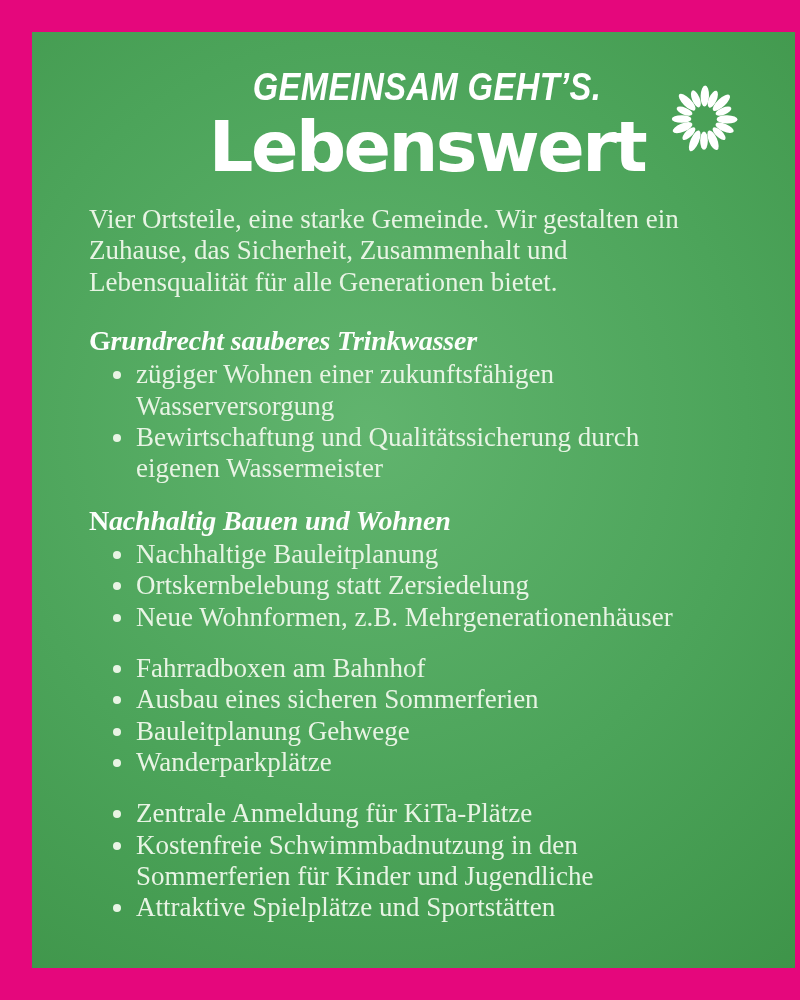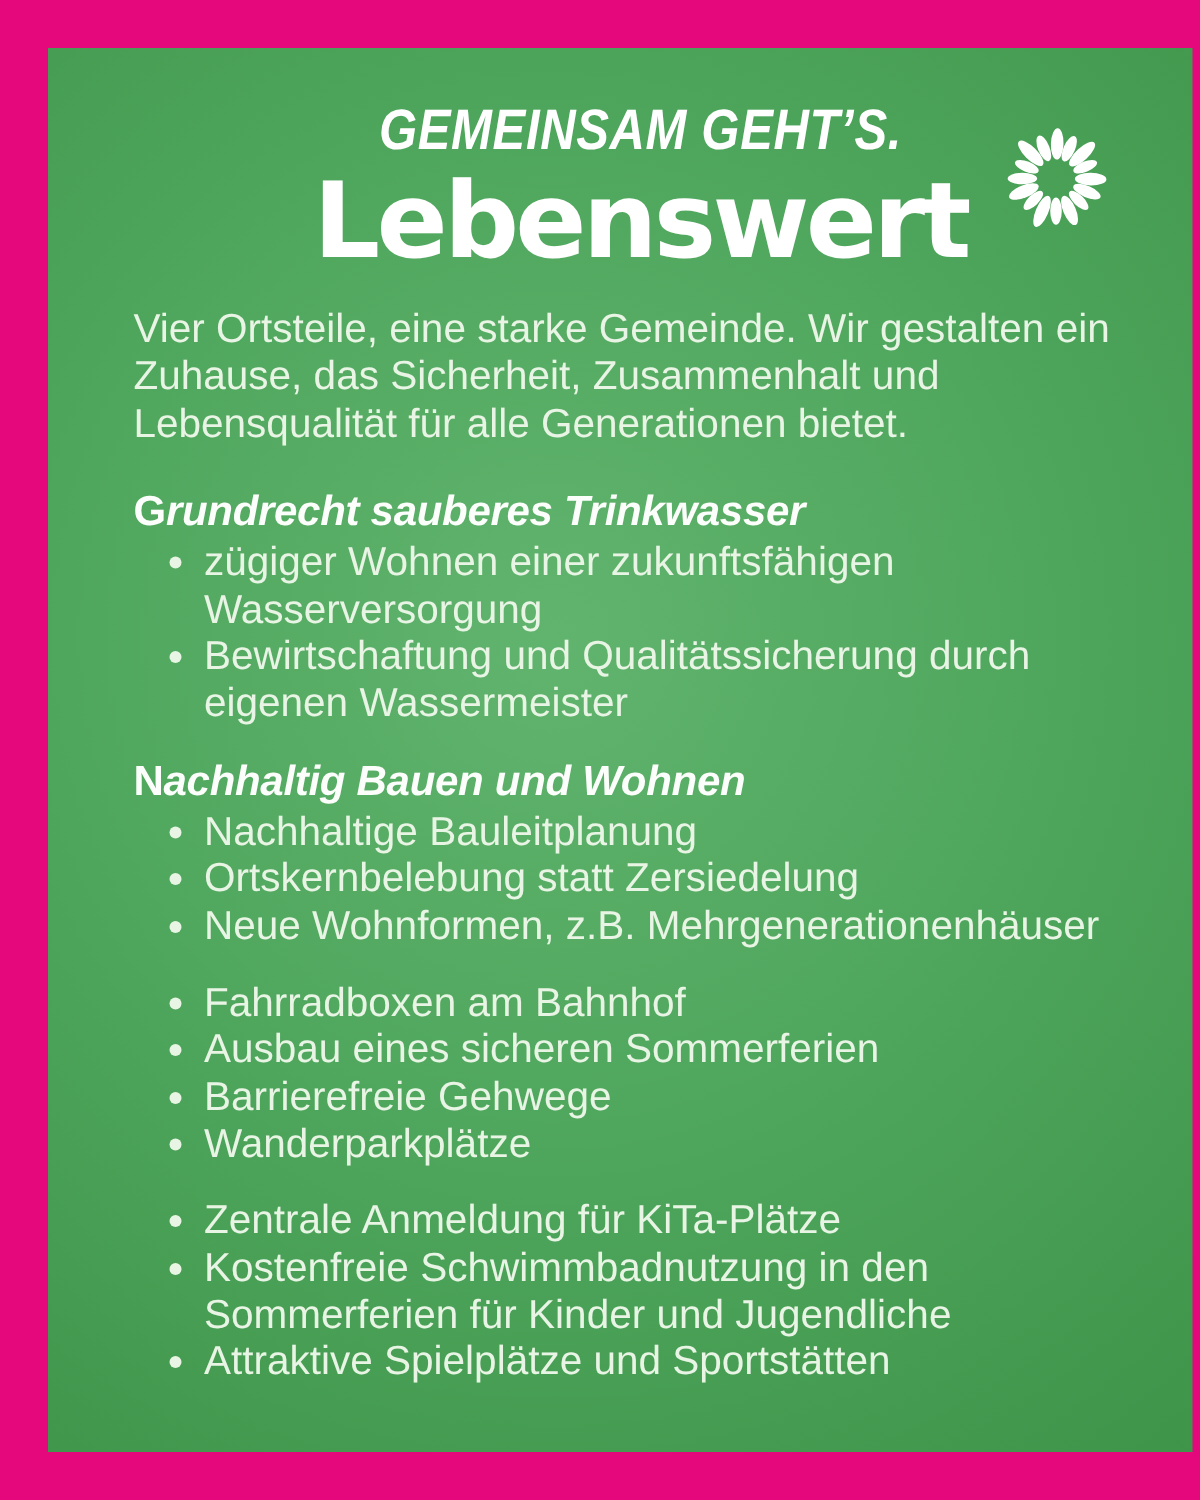--- a/index.html
+++ b/index.html
@@ -43,20 +43,21 @@
     font-family: "DejaVu Sans", sans-serif;
     font-weight: bold;
     font-size: 70px;
     line-height: 74px;
     color: #ffffff;
     letter-spacing: -2.5px;
     margin-top: 1px;
   }
   .content {
     padding: 0 26px 0 30px;
+    font-family: Liberation Serif, serif;
   }
   .intro {
     margin-top: 20px;
     font-size: 27px;
     line-height: 1.16;
     color: #e8f4e4;
     white-space: pre-line;
   }
   .section { margin-top: 20px; }
   .section-heading {
@@ -132,21 +133,21 @@
           <li>Nachhaltige Bauleitplanung</li>
           <li>Ortskernbelebung statt Zersiedelung</li>
           <li>Neue Wohnformen, z.B. Mehrgenerationenhäuser</li>
         </ul>
       </div>
 
       <div class="section">
         <ul class="bullet-list">
           <li>Fahrradboxen am Bahnhof</li>
           <li>Ausbau eines sicheren Sommerferien</li>
-          <li>Barrierefreie Gehwege</li>
+          <li>Bauleitplanung Gehwege</li>
           <li>Wanderparkplätze</li>
         </ul>
       </div>
 
       <div class="section">
         <ul class="bullet-list">
           <li>Zentrale Anmeldung für KiTa-Plätze</li>
           <li>Kostenfreie Schwimmbadnutzung in den
 Sommerferien für Kinder und Jugendliche</li>
           <li>Attraktive Spielplätze und Sportstätten</li>

